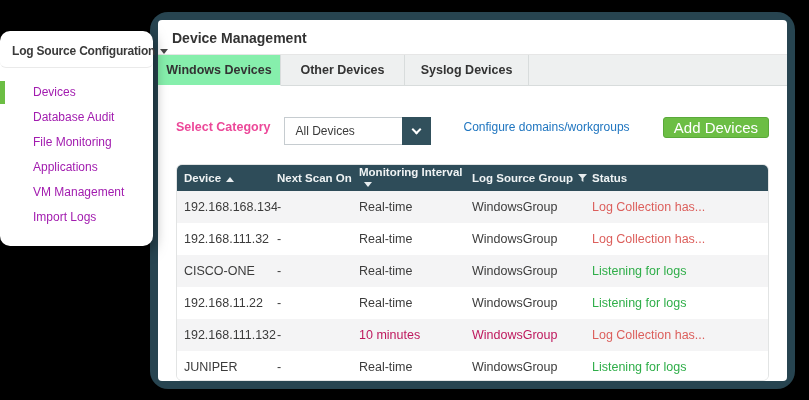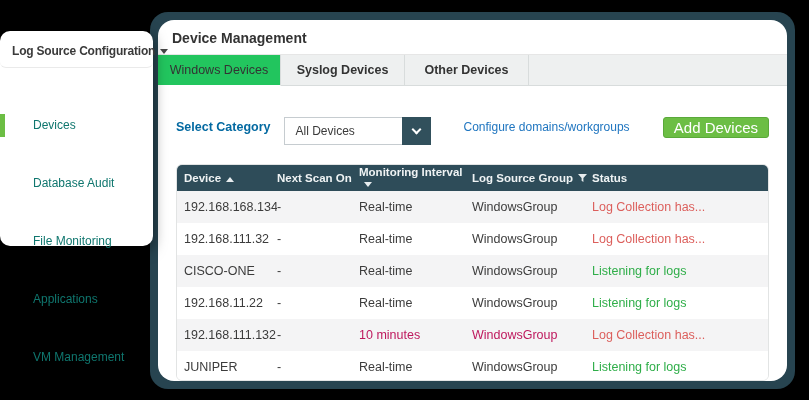--- a/index.html
+++ b/index.html
@@ -3,38 +3,38 @@
 <meta charset="utf-8">
 <style>
   * { box-sizing: border-box; margin: 0; padding: 0; }
   html,body { background:#000; }
   body { font-family: "Liberation Sans", "DejaVu Sans", sans-serif; }
   .stage { position:relative; width:809px; height:400px; background:#000; overflow:hidden; }
 
   
   .main-card { position:absolute; left:150px; top:12px; width:645px; height:377px;
     background:#274450; border-radius:18px; padding:8px; }
-  .card-inner { background:#fff; border-radius:16px; width:100%; height:100%;
+  .card-inner { background:#fff; border-radius:4px; width:100%; height:100%;
     overflow:hidden; display:flex; flex-direction:column; }
 
   .card-header { padding:10px 14px 8px; border-bottom:1px solid #e6e6e6; }
   .card-header h1 { font-size:14px; font-weight:bold; color:#333; }
 
   
   .tabs { display:flex; background:#eef0f0; height:31px; flex-shrink:0; }
   .tab { width:123px; line-height:30px; text-align:center; font-size:12.5px;
     color:#333; font-weight:600; border-right:1px solid #d8dcdc;
     border-bottom:1px solid #d8dcdc; cursor:pointer; }
   .tab + .tab { width:124px; }
-  .tab.active { background:#22c55e; border-bottom-color:#fff; font-weight:normal; }
+  .tab.active { background:#86efac; border-bottom-color:#fff; font-weight:bold; }
   .tab-filler { flex:1; border-bottom:1px solid #d8dcdc; }
 
   
   .toolbar { display:flex; align-items:center; padding:23px 18px 11px; flex-shrink:0; }
-  .cat-label { font-size:12.5px; font-weight:bold; color:#0369a1; }
+  .cat-label { font-size:12.5px; font-weight:bold; color:#ec4899; }
   .select { margin-left:14px; width:147px; height:28px; border:1px solid #c6ccd0;
     background:#fff; display:flex; align-items:center; justify-content:space-between; cursor:pointer;margin-top:8px; }
   .select-value { padding-left:10px; font-size:12px; color:#3a3a3a; }
   .select-btn { width:29px; height:28px; margin:-1px; background:#31505c;
     display:flex; align-items:center; justify-content:center; }
   .chev { width:7px; height:7px; border-right:2px solid #fff; border-bottom:2px solid #fff;
     transform:rotate(45deg); margin-top:-3px; }
   .link { margin-left:32px; font-size:12px; color:#2076c0; text-decoration:none; cursor:pointer; }
   .add-btn { margin-left:auto; height:21px; padding:0 10px; background:#6cbe44;
     border:1px solid #5aa93a; border-radius:3px; color:#fff; font-size:15px;
@@ -66,40 +66,40 @@
   .sidebar { position:absolute; left:0; top:31px; width:153px; height:215px;
     background:#fff; border-radius:10px; box-shadow:0 4px 14px rgba(0,0,0,.5); z-index:5; }
   .sb-header { padding:13px 0 9px 12px; font-size:12px; letter-spacing:-0.2px;
     font-weight:bold; color:#3a3a3a; border-bottom:1px solid #eaeaea;
     white-space:nowrap; cursor:pointer;border-radius:6px; }
   .caret { display:inline-block; width:0; height:0; border-left:4px solid transparent;
     border-right:4px solid transparent; border-top:5px solid #444;
     margin-left:5px; vertical-align:1px; }
   .sb-items { padding-top:12px; }
   .sb-item { position:relative; height:25px; line-height:25px; padding-left:33px;
-    font-size:12px; color:#0f766e; cursor:pointer; white-space:nowrap;margin-top:33px; }
+    font-size:12px; color:#a21caf; cursor:pointer; white-space:nowrap; }
   .sb-item.active::before { content:""; position:absolute; left:0; top:1px;
     width:5px; height:23px; background:#6cbe44; }
 </style>
 </head>
 <body>
 
 <div class="stage">
 
   <div class="main-card">
     <div class="card-inner">
 
       <div class="card-header">
         <h1>Device Management</h1>
       </div>
 
       <div class="tabs">
         <div class="tab active">Windows Devices</div>
+        <div class="tab">Other Devices</div>
         <div class="tab">Syslog Devices</div>
-        <div class="tab">Other Devices</div>
         <div class="tab-filler"></div>
       </div>
 
       <div class="toolbar">
         <span class="cat-label">Select Category</span>
         <div class="select">
           <span class="select-value">All Devices</span>
           <span class="select-btn">
               <i class="chev"></i>
             </span>

